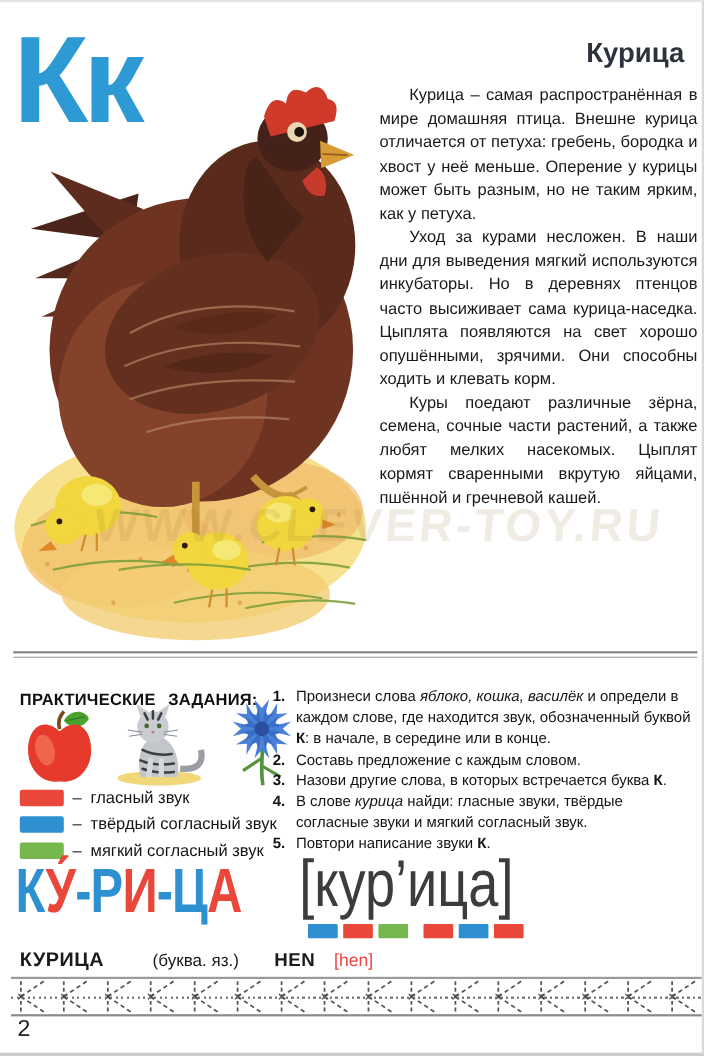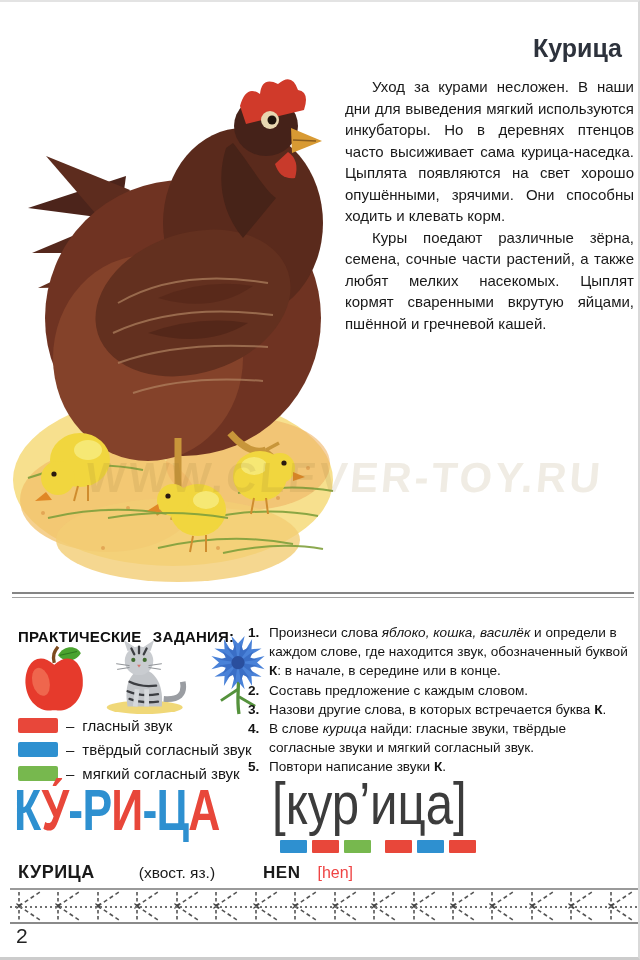--- a/index.html
+++ b/index.html
@@ -45,36 +45,37 @@
   .syl-c,.syl-h{color:#2e90d0;}
   .transcription{position:absolute;left:272px;top:772px;font-size:60px;font-weight:400;color:#3c3c3c;
     line-height:1;transform:scaleX(.82);transform-origin:left top;white-space:nowrap;}
   .squares{position:absolute;left:280px;top:838px;display:flex;gap:5px;}
   .sq{width:27px;height:13px;border-radius:1px;}
   .sq:nth-child(4){margin-left:9px;}
   
   .translation{position:absolute;left:18px;top:860px;display:flex;align-items:baseline;color:#1a1a1a;}
   .tr-word{font-size:18px;font-weight:bold;letter-spacing:.5px;}
   .tr-note{font-size:15.5px;margin-left:44px;}
-  .tr-en{font-size:17px;font-weight:bold;margin-left:48px;letter-spacing:.5px;}
+  .tr-en{font-size:17px;font-weight:bold;margin-left:32px;letter-spacing:.5px;}
   .tr-ipa{font-size:16px;margin-left:17px;color:#ef4444;}
   
   .writing-row{position:absolute;left:10px;right:0;top:886px;height:36px;box-sizing:border-box;
     border-top:2px solid #9a9a9a;border-bottom:2px solid #8a8a8a;
     display:flex;justify-content:space-between;align-items:center;padding:0 3px;}
   .writing-row::before{content:"";position:absolute;left:0;right:0;top:16px;height:2px;
     background:repeating-linear-gradient(90deg,#6f6f6f 0 2px,transparent 2px 5px);}
   .trace{display:inline-block;width:30px;height:32px;}
   .page-number{position:absolute;left:16px;top:922px;font-size:21px;color:#222;}
 </style>
 </head>
 <body>
 
 <div class="page">
 
+  <div class="letter-pair">Кк</div>
   <h1 class="page-title">Курица</h1>
 
   <div class="illustration">
     <svg width="332" height="548" viewBox="0 0 332 548">
 
       <ellipse cx="165" cy="432" rx="160" ry="86" fill="#f7e08e"></ellipse>
       <ellipse cx="100" cy="452" rx="88" ry="52" fill="#f2c06a" opacity=".75"></ellipse>
       <ellipse cx="240" cy="416" rx="82" ry="46" fill="#eeb364" opacity=".6"></ellipse>
       <ellipse cx="170" cy="492" rx="122" ry="42" fill="#f3cd74" opacity=".8"></ellipse>
       <g fill="#d98f42" opacity=".6">
@@ -171,20 +172,21 @@
       <g stroke="#7fa03c" stroke-width="2" fill="none" opacity=".9">
         <path d="M100 470 q60 -10 120 0"></path>
           <path d="M215 505 q55 -12 100 -4"></path>
       </g>
     </svg>
   </div>
 
   <div class="watermark">WWW.CLEVER-TOY.RU</div>
 
   <div class="article">
+    <p>Курица – самая распространённая в мире домашняя птица. Внешне курица отличается от петуха: гребень, бородка и хвост у неё меньше. Оперение у курицы может быть разным, но не таким ярким, как у петуха.</p>
     <p>Уход за курами несложен. В наши дни для выведения мягкий используются инкубаторы. Но в деревнях птенцов часто высиживает сама курица-наседка. Цыплята появляются на свет хорошо опушёнными, зрячими. Они способны ходить и клевать корм.</p>
     <p>Куры поедают различные зёрна, семена, сочные части растений, а также любят мелких насекомых. Цыплят кормят сваренными вкрутую яйцами, пшённой и гречневой кашей.</p>
   </div>
 
   <div class="divider"></div>
 
   <div class="practice-heading">ПРАКТИЧЕСКИЕ ЗАДАНИЯ:</div>
 
   <div class="icons-row">
     <svg width="72" height="74" viewBox="0 0 72 74">
@@ -296,21 +298,21 @@
       <span class="sq" style="background: rgb(46, 144, 208);"></span>
       <span class="sq" style="background: rgb(232, 71, 58);"></span>
       <span class="sq" style="background: rgb(119, 184, 78);"></span>
       <span class="sq" style="background: rgb(232, 71, 58);"></span>
       <span class="sq" style="background: rgb(46, 144, 208);"></span>
       <span class="sq" style="background: rgb(232, 71, 58);"></span>
     </div>
 
   <div class="translation">
     <span class="tr-word">КУРИЦА</span>
-    <span class="tr-note">(хвост. яз.)</span>
+    <span class="tr-note">(буква. яз.)</span>
     <span class="tr-en">HEN</span>
     <span class="tr-ipa">[hen]</span>
   </div>
 
   <div class="writing-row">
       <span class="trace"><svg width="30" height="32" viewBox="0 0 30 32">
           <line x1="6" y1="2" x2="6" y2="30" stroke="#555" stroke-width="1.6" stroke-dasharray="3.5,2.5"></line>
           <line x1="6" y1="16" x2="27" y2="2" stroke="#555" stroke-width="1.6" stroke-dasharray="4,3"></line>
           <line x1="6" y1="16" x2="27" y2="30" stroke="#555" stroke-width="1.6" stroke-dasharray="4,3"></line>
           <path d="M3.5 13.5 L8.5 18.5 M8.5 13.5 L3.5 18.5" stroke="#444" stroke-width="1.1" fill="none"></path>

